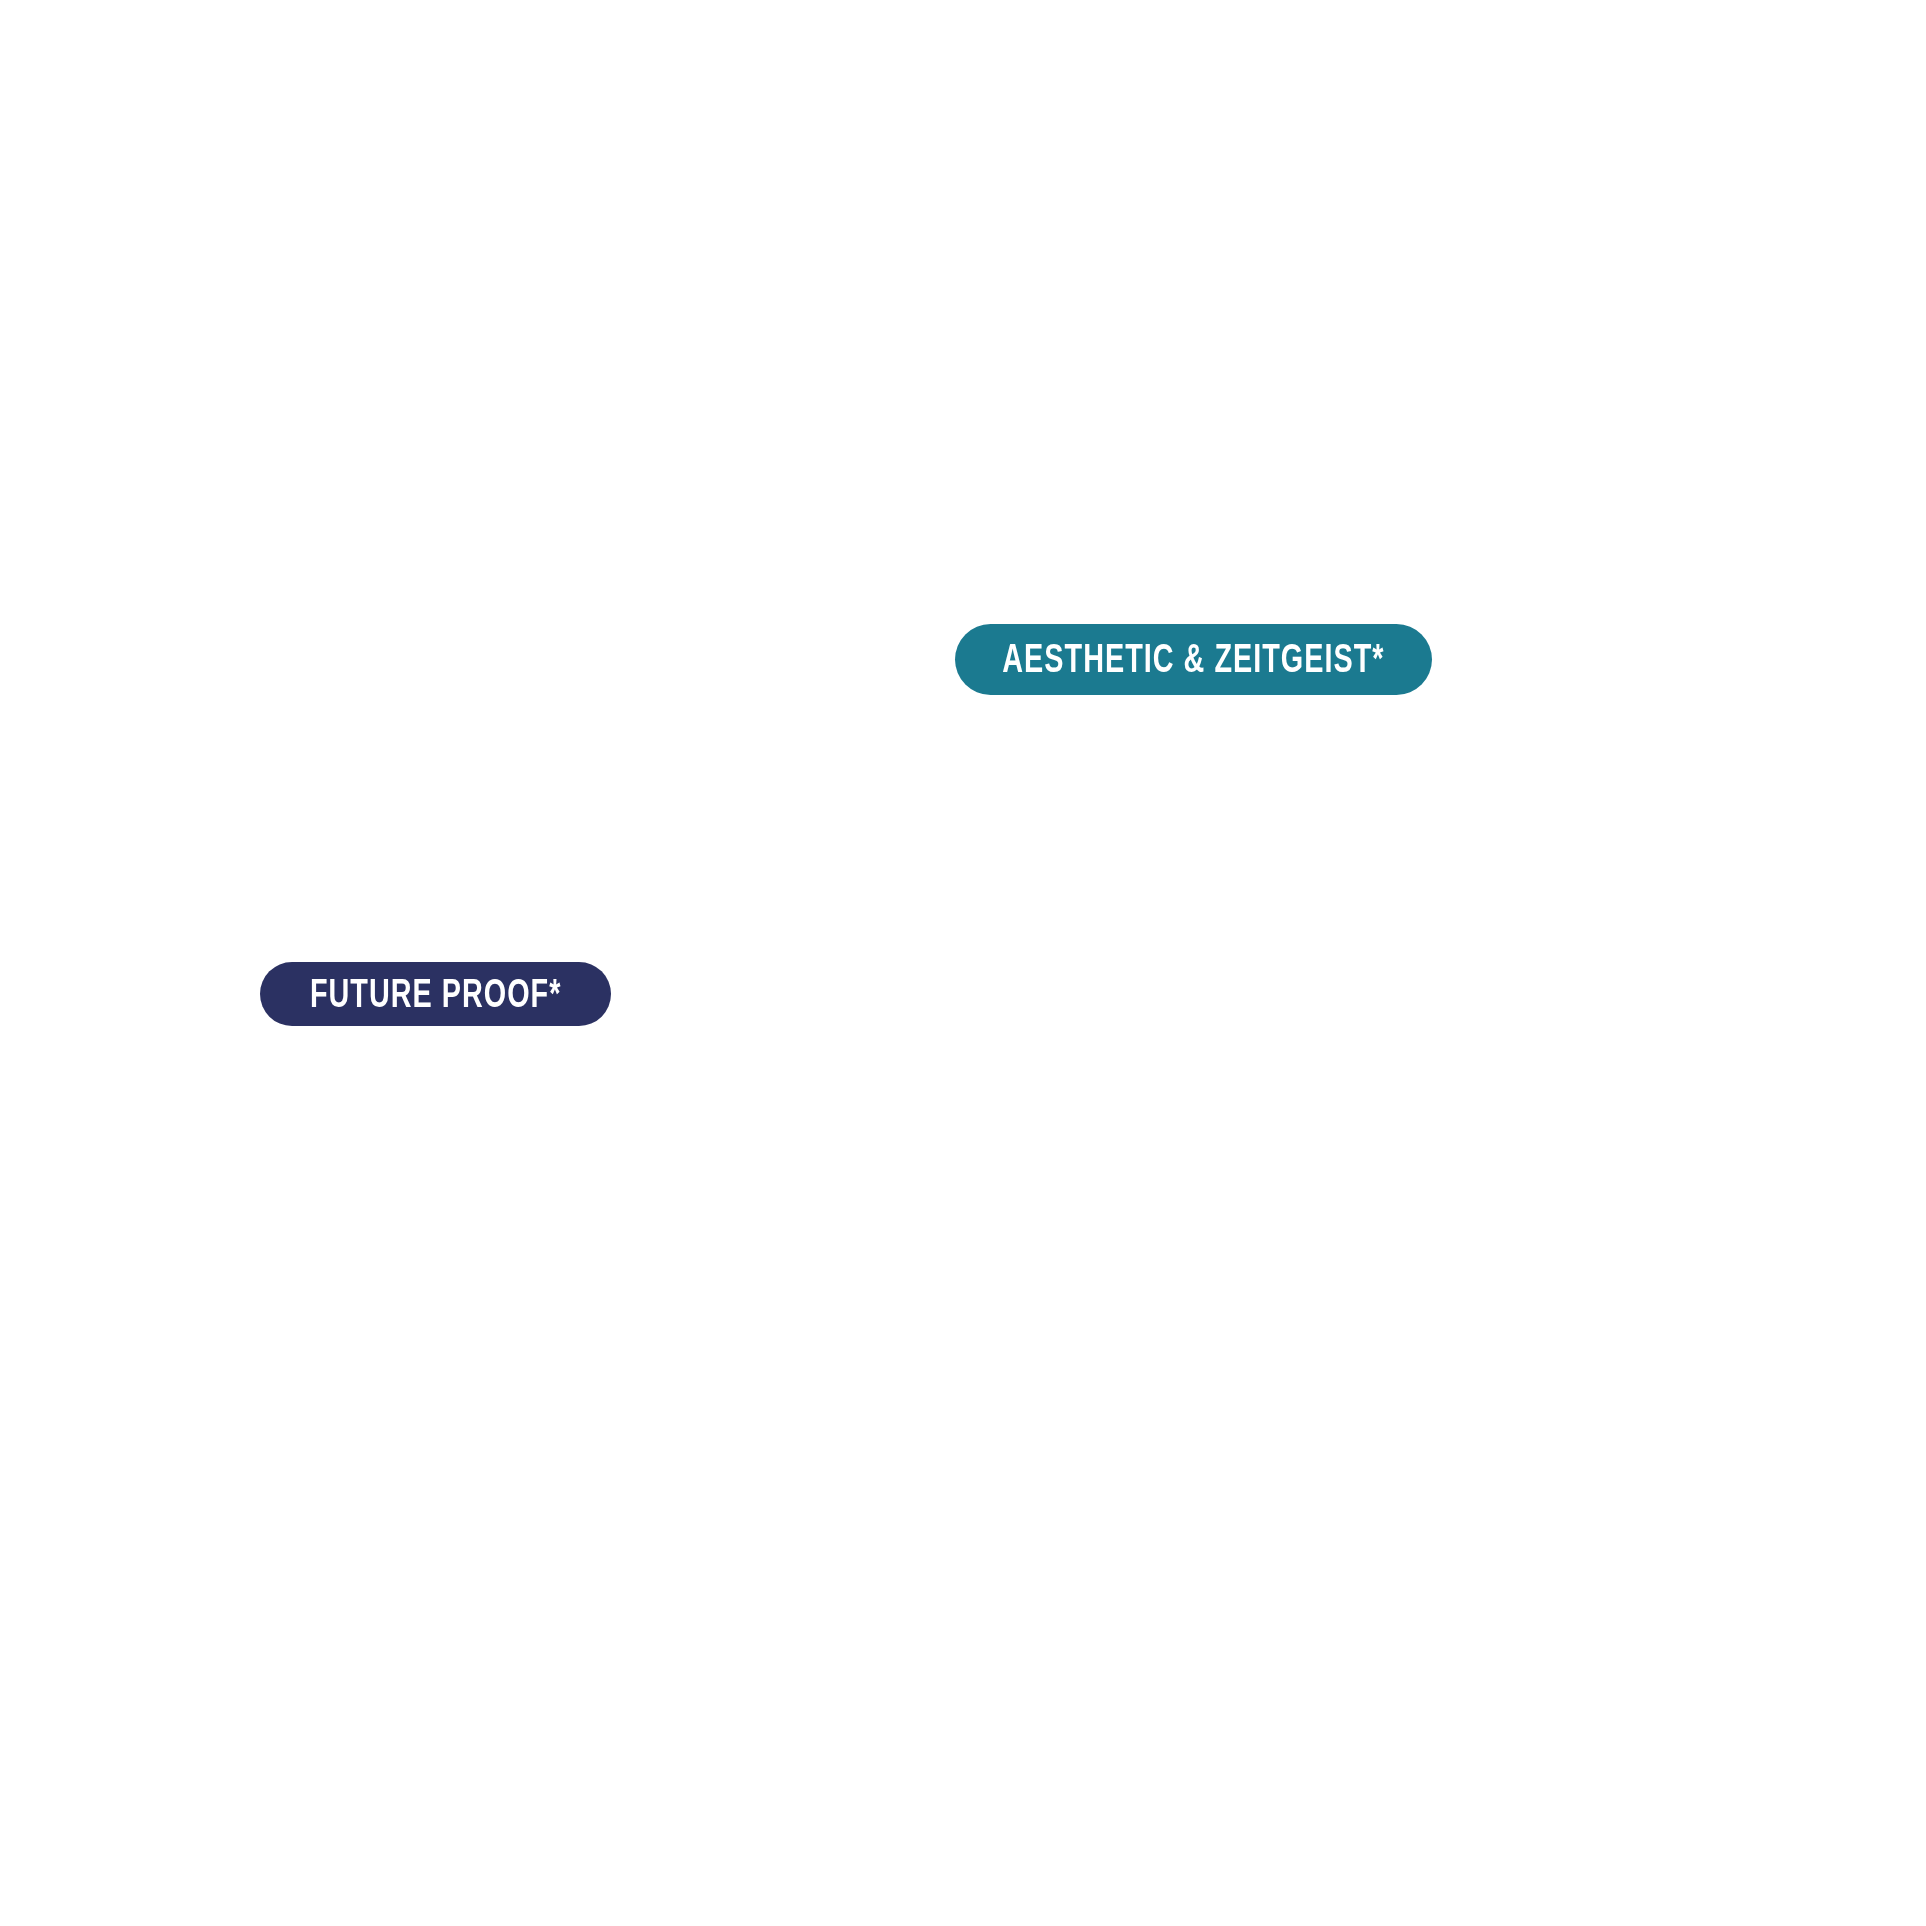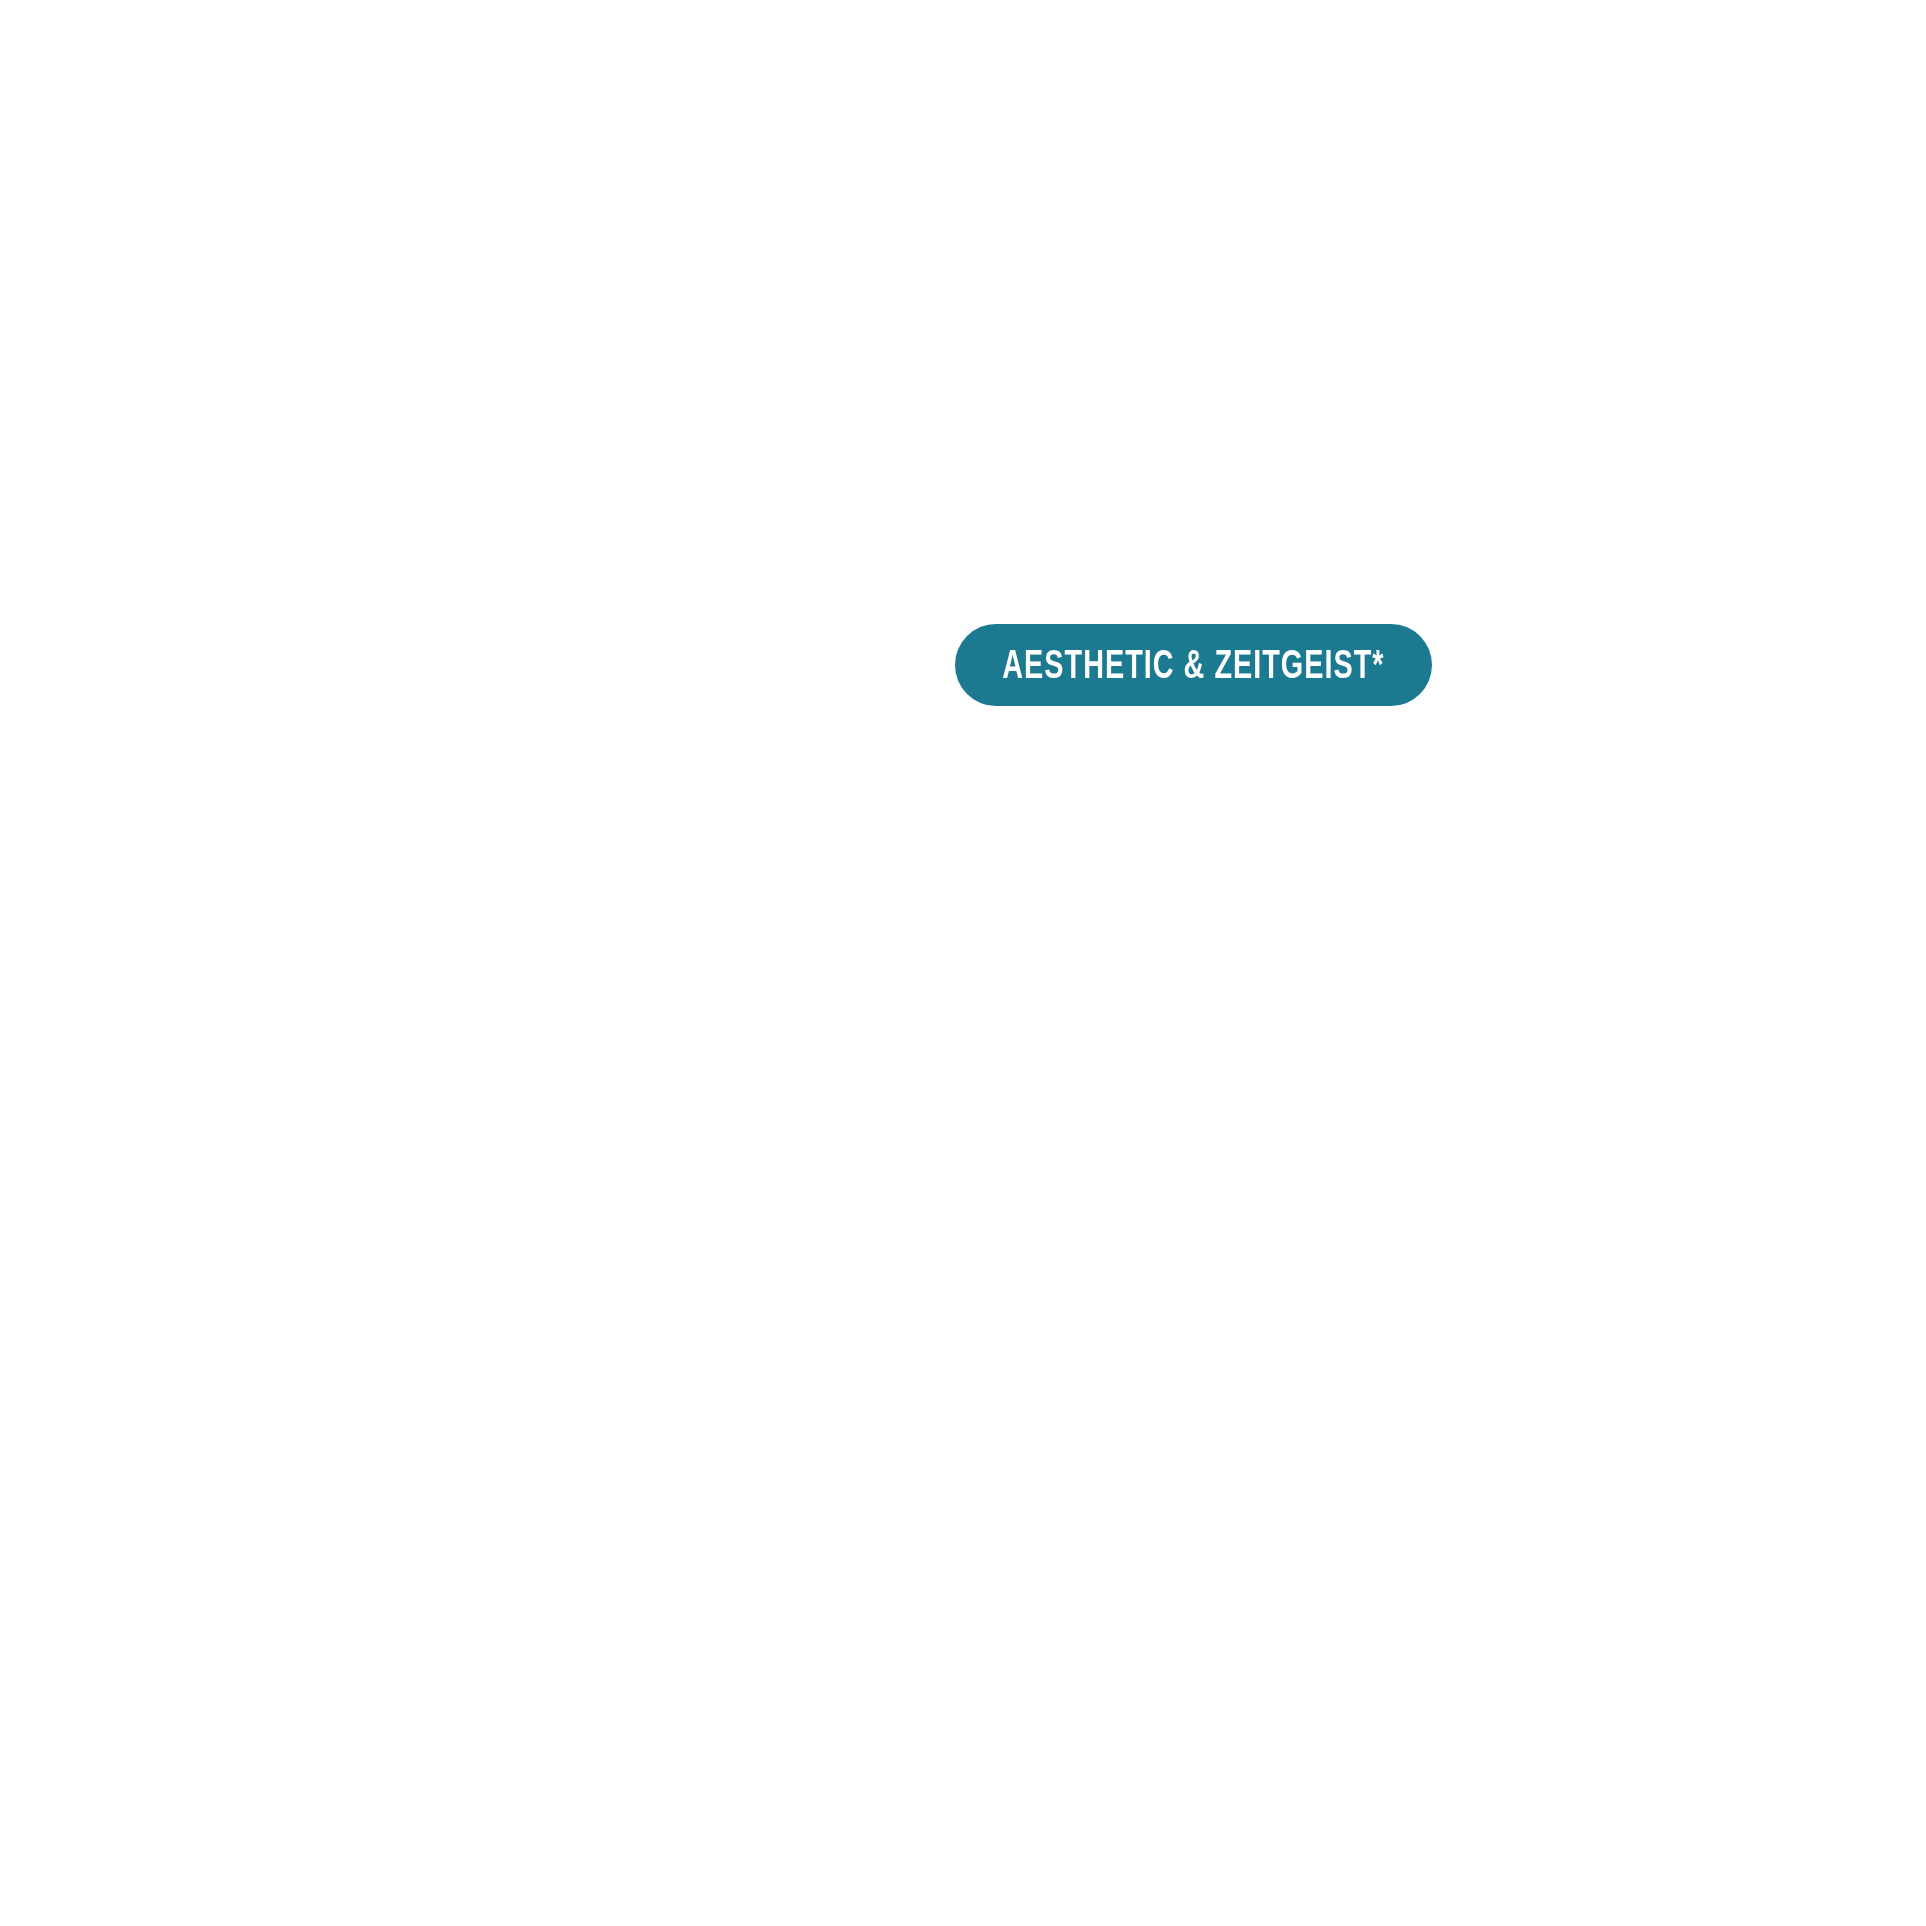--- a/index.html
+++ b/index.html
@@ -33,21 +33,21 @@
     white-space: nowrap;
     transform: scaleX(0.72);
     transform-origin: center center;
     line-height: 1;
     padding-bottom: 2.8px; 
   }
   .pill-aesthetic-zeitgeist {
     left: 955px;
     top: 624px;
     width: 477px;
-    height: 82px;
+    height: 71px;
   }
   .pill-future-proof {
     left: 260px;
     top: 962px;
     width: 351px;
     height: 64px;
   }
   .pill-proactive {
     left: 1160px;
     top: 1273px;
@@ -57,16 +57,19 @@
 </style>
 </head>
 <body style="background: rgb(255, 255, 255);">
 
 <div class="canvas">
 
   <div class="pill pill-aesthetic-zeitgeist" style="background-color: rgb(27, 122, 144);">
     <span class="pill-text" style="color: rgb(255, 255, 255);">AESTHETIC &amp; ZEITGEIST*</span>
   </div>
 
+  <div class="pill pill-future-proof" style="background-color: rgb(43, 49, 98);">
+    <span class="pill-text" style="color: rgb(255, 255, 255);">FUTURE PROOF*</span>
+  </div>
 
 
 </div>
 
 
 </body></html>

